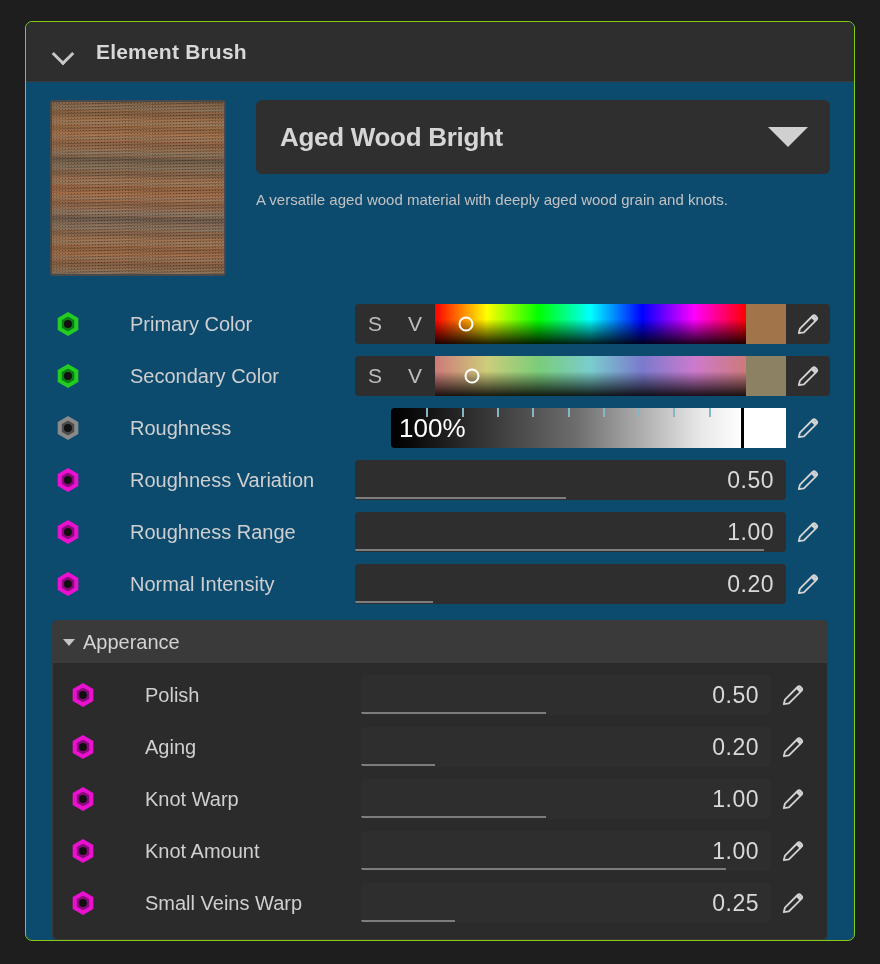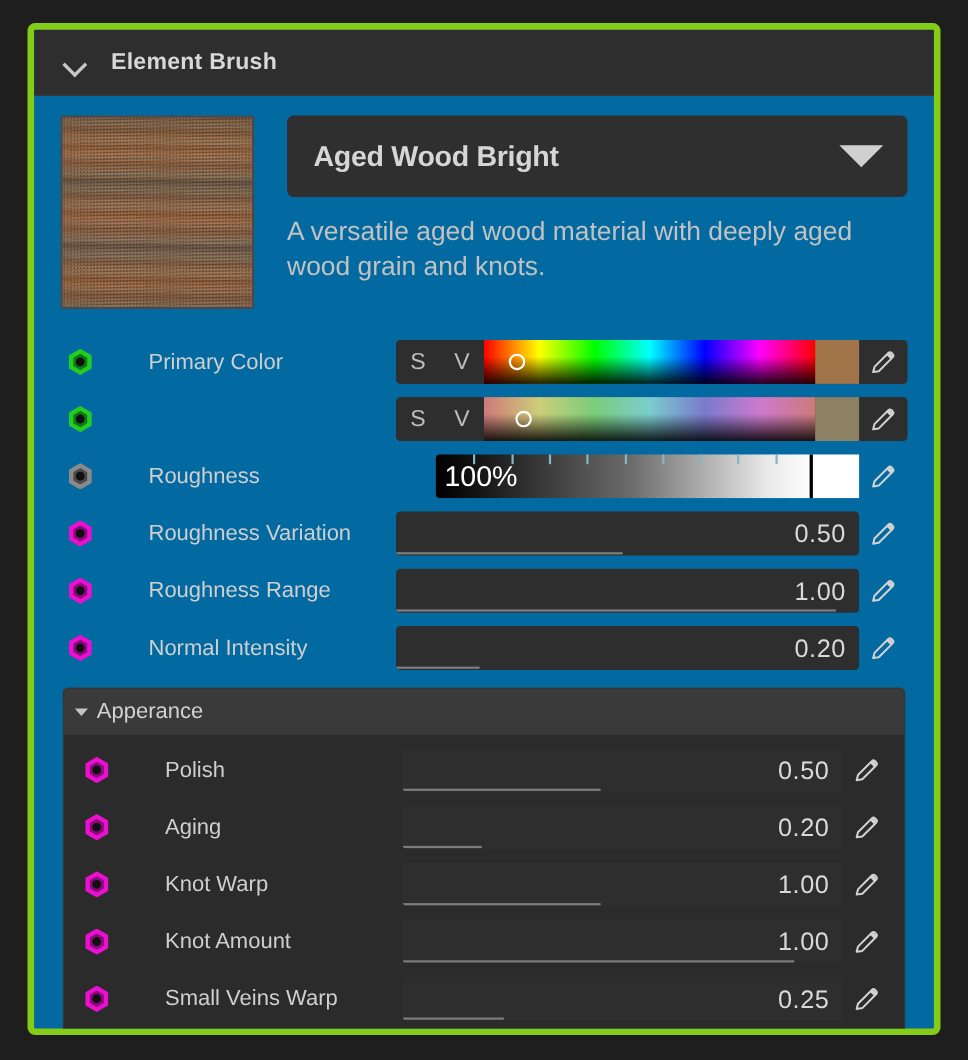--- a/index.html
+++ b/index.html
@@ -3,21 +3,21 @@
 <meta charset="utf-8">
 <style>
   html,body{margin:0;padding:0;background:#1e1e1e;}
   body{
     width:880px;height:964px;overflow:hidden;
     font-family:"Liberation Sans","DejaVu Sans",sans-serif;
     -webkit-font-smoothing:antialiased;
   }
   .panel{
     position:absolute;left:25px;top:21px;width:830px;height:920px;
-    background:#0369a1;border:6px solid #84cc16;border-radius:7px;
+    background:#0c4a6e;border:1px solid #84cc16;border-radius:7px;
     box-sizing:border-box;overflow:hidden;
   }
   .panel-header{
     height:60px;background:#2e2e2e;border-bottom:1px solid #3a3a3a;
     display:flex;align-items:center;padding-left:24px;box-sizing:border-box;
   }
   .chevron{width:26px;height:26px;display:inline-block;position:relative;flex:0 0 auto;}
   .chevron::before{
     content:"";position:absolute;left:5px;top:7px;width:13px;height:13px;
     border-right:3px solid #c8c8c8;border-bottom:3px solid #c8c8c8;
@@ -55,21 +55,21 @@
     height:74px;background:#2f2f2f;border-radius:6px;display:flex;align-items:center;
     padding:0 22px 0 24px;box-sizing:border-box;
   }
   .mat-name{
     color:#d6d6d6;font-size:26px;font-weight:bold;flex:1 1 auto;
     white-space:nowrap;overflow:hidden;text-overflow:ellipsis;letter-spacing:-.3px;
   }
   .caret{width:0;height:0;border-left:20px solid transparent;border-right:20px solid transparent;
     border-top:20px solid #d0d0d0;flex:0 0 auto;margin-left:12px;}
   .mat-desc{
-    margin-top:16px;color:#c2c2c2;font-size:24px;line-height:1.35;max-width:575px;
+    margin-top:16px;color:#c2c2c2;font-size:15px;line-height:1.35;max-width:575px;
   }
 
   
   .rows{margin-top:22px;}
   .prow{height:52px;display:flex;align-items:center;}
   .plabel{display:flex;align-items:center;width:305px;flex:0 0 auto;padding-left:6px;box-sizing:border-box;gap:40px;}
   .hexi{width:24px;height:24px;flex:0 0 auto;margin-right:10px;}
   .plabel span{color:#cfcfcf;font-size:20px;white-space:nowrap;}
 
   .field{
@@ -179,20 +179,21 @@
         </div>
       </div>
 
       <div class="prow">
         <div class="plabel">
           <span class="hexi" style="position: relative; display: inline-block;">
               <span style="position: absolute; left: 50%; top: 50%; transform: translate(-50%, -50%); width: 100%; height: 100%; background: rgb(34, 204, 34); clip-path: polygon(50% 0%, 93% 25%, 93% 75%, 50% 100%, 7% 75%, 7% 25%); z-index: 1;"></span>
               <span style="position: absolute; left: 50%; top: 50%; transform: translate(-50%, -50%); width: 62%; height: 62%; background: rgb(10, 122, 18); clip-path: polygon(50% 0%, 93% 25%, 93% 75%, 50% 100%, 7% 75%, 7% 25%); z-index: 2;"></span>
               <span style="position: absolute; left: 50%; top: 50%; transform: translate(-50%, -50%); width: 34%; height: 34%; border-radius: 50%; background: rgb(16, 16, 16); z-index: 3;"></span>
             </span>
+          <span>Secondary Color</span>
         </div>
         <div class="field">
           <div class="sv">S</div>
           <div class="sv">V</div>
           <div class="grad">
             <div class="hue" style="background: linear-gradient(90deg, rgb(205, 122, 122) 0%, rgb(205, 163, 122) 8.33%, rgb(205, 205, 122) 16.67%, rgb(163, 205, 122) 25%, rgb(122, 205, 122) 33.33%, rgb(122, 205, 163) 41.67%, rgb(122, 205, 205) 50%, rgb(122, 163, 205) 58.33%, rgb(122, 122, 205) 66.67%, rgb(163, 122, 205) 75%, rgb(205, 122, 205) 83.33%, rgb(205, 122, 163) 91.67%, rgb(205, 122, 122) 100%);"></div>
             <div class="shade"></div>
             <div class="marker" style="left: 12%;"></div>
           </div>
           <div class="swatch" style="background: rgb(140, 129, 99);"></div>

